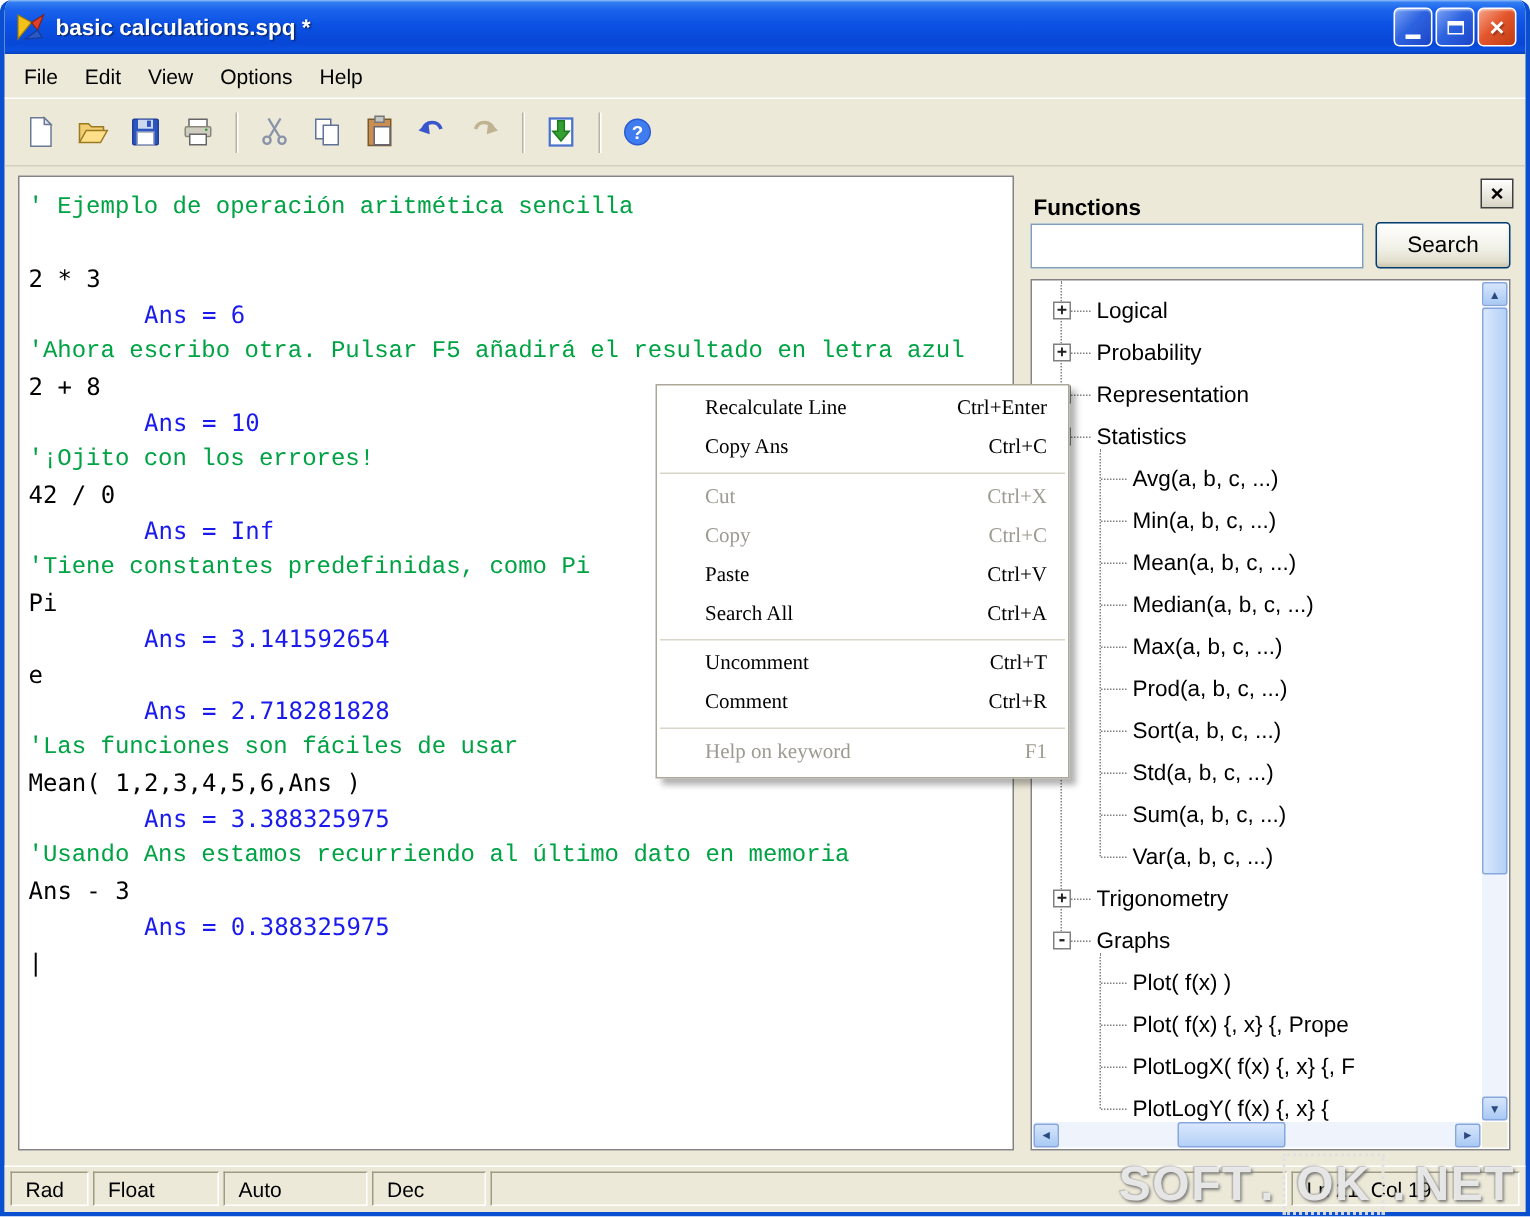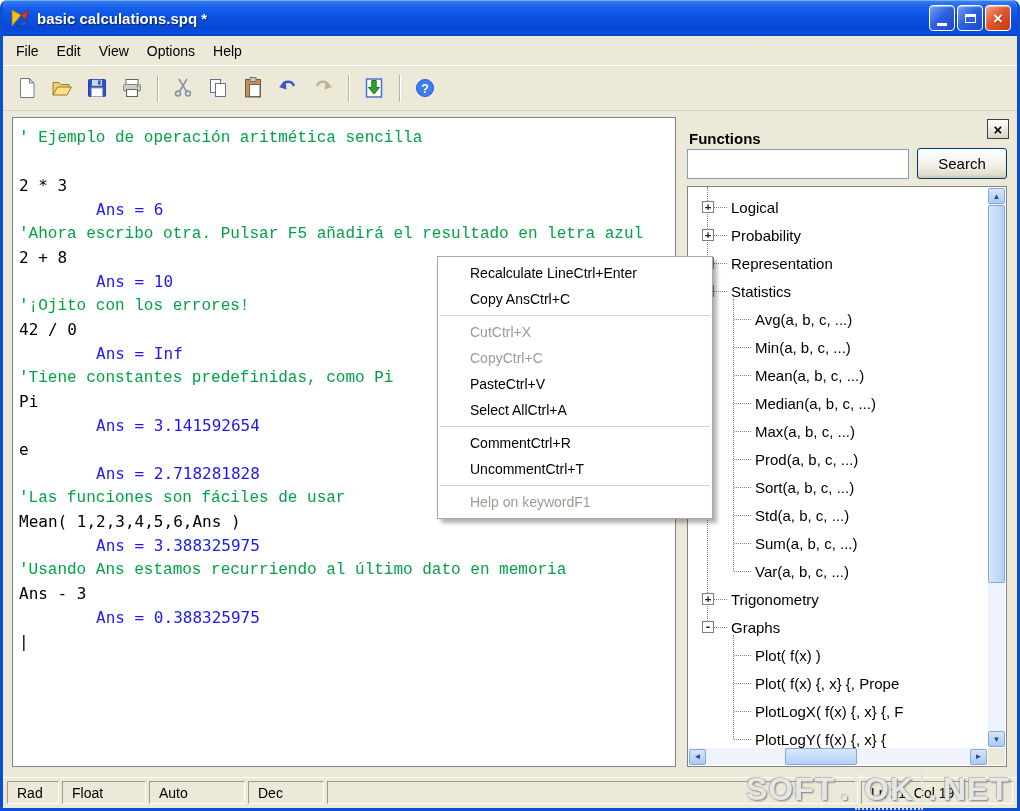--- a/index.html
+++ b/index.html
@@ -34,21 +34,21 @@
     border:1px solid #848284;box-sizing:border-box;padding:8px 6px;overflow:hidden;
     font-family:"DejaVu Sans Mono", monospace;font-size:16px;line-height:24px;}
   .line{white-space:pre;height:24px;color:#000;}
   .line.comment{color:#00a344;font-family:Liberation Mono, monospace;}
   .line.answer{color:#1a1aee;}
   .line.expr{color:#000;}
   .caret{color:#000;}
   
   .context-menu{position:absolute;left:434px;top:145px;width:274px;background:#fff;
     border:1px solid #aca899;box-shadow:4px 4px 4px rgba(0,0,0,.3);padding:3px 0;z-index:30;font-size:14px;}
-  .cm-item{display:flex;align-items:center;justify-content:flex-start;padding:5px 14px 5px 32px;color:#000;}
+  .cm-item{display:flex;align-items:center;justify-content:space-between;padding:5px 14px 5px 32px;color:#000;font-family:Liberation Serif, serif;}
   .cm-item span{white-space:nowrap;}
   .cm-item.disabled span{color:#9d9a92;}
   .cm-sep{height:1px;background:#d8d5c8;margin:3px 2px;}
   
   .fpanel{position:absolute;left:678px;right:4px;top:2px;height:658px;}
   .fpanel-header{height:32px;display:flex;align-items:center;justify-content:space-between;padding:0 4px 0 8px;}
   .fpanel-title{font-weight:bold;font-size:15px;color:#000;margin-top:18px;}
   .fpanel-close{width:22px;height:20px;border:1px solid #404040;background:linear-gradient(#ffffff,#d8d4c4);
     display:flex;align-items:center;justify-content:center;font-weight:bold;font-size:15px;line-height:15px;box-sizing:border-box;}
   .search-row{display:flex;gap:8px;padding:3px 6px 8px 6px;align-items:center;}
@@ -254,31 +254,31 @@
       </div>
       <div class="cm-item disabled">
         <span>Copy</span>
         <span>Ctrl+C</span>
       </div>
       <div class="cm-item enabled">
         <span>Paste</span>
         <span>Ctrl+V</span>
       </div>
       <div class="cm-item enabled">
-        <span>Select All</span>
+        <span>Search All</span>
         <span>Ctrl+A</span>
       </div>
       <div class="cm-sep"></div>
+      <div class="cm-item enabled">
+        <span>Uncomment</span>
+        <span>Ctrl+T</span>
+      </div>
       <div class="cm-item enabled">
         <span>Comment</span>
         <span>Ctrl+R</span>
-      </div>
-      <div class="cm-item enabled">
-        <span>Uncomment</span>
-        <span>Ctrl+T</span>
       </div>
       <div class="cm-sep"></div>
       <div class="cm-item disabled">
         <span>Help on keyword</span>
         <span>F1</span>
       </div>
     </div>
 
     <div class="fpanel">
       <div class="fpanel-header">

